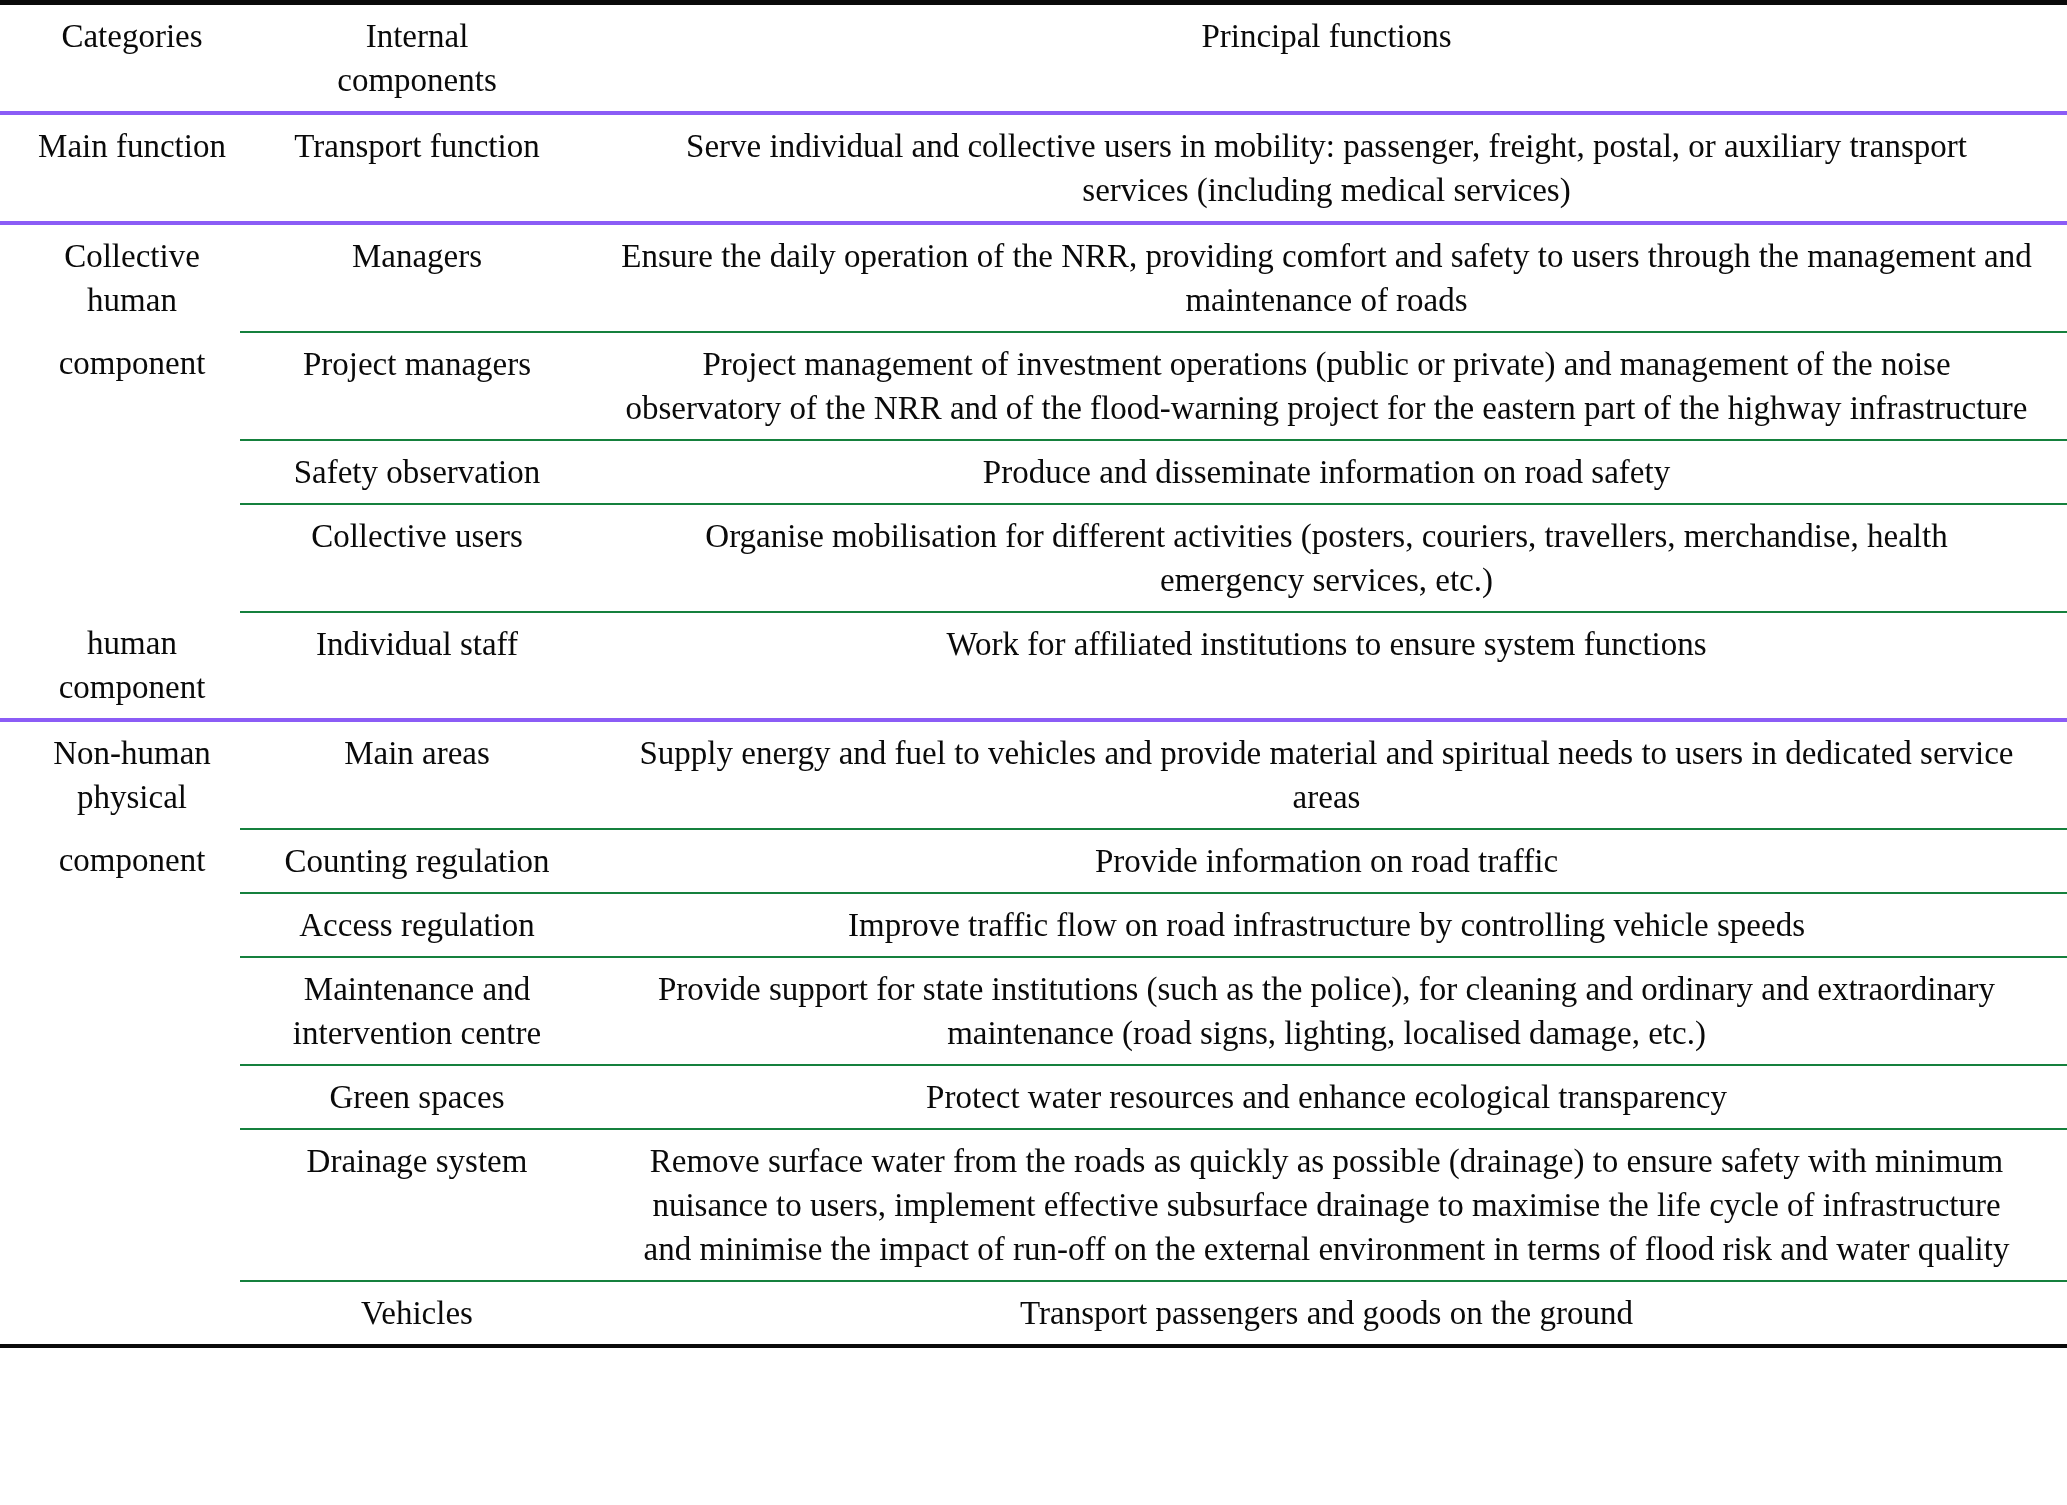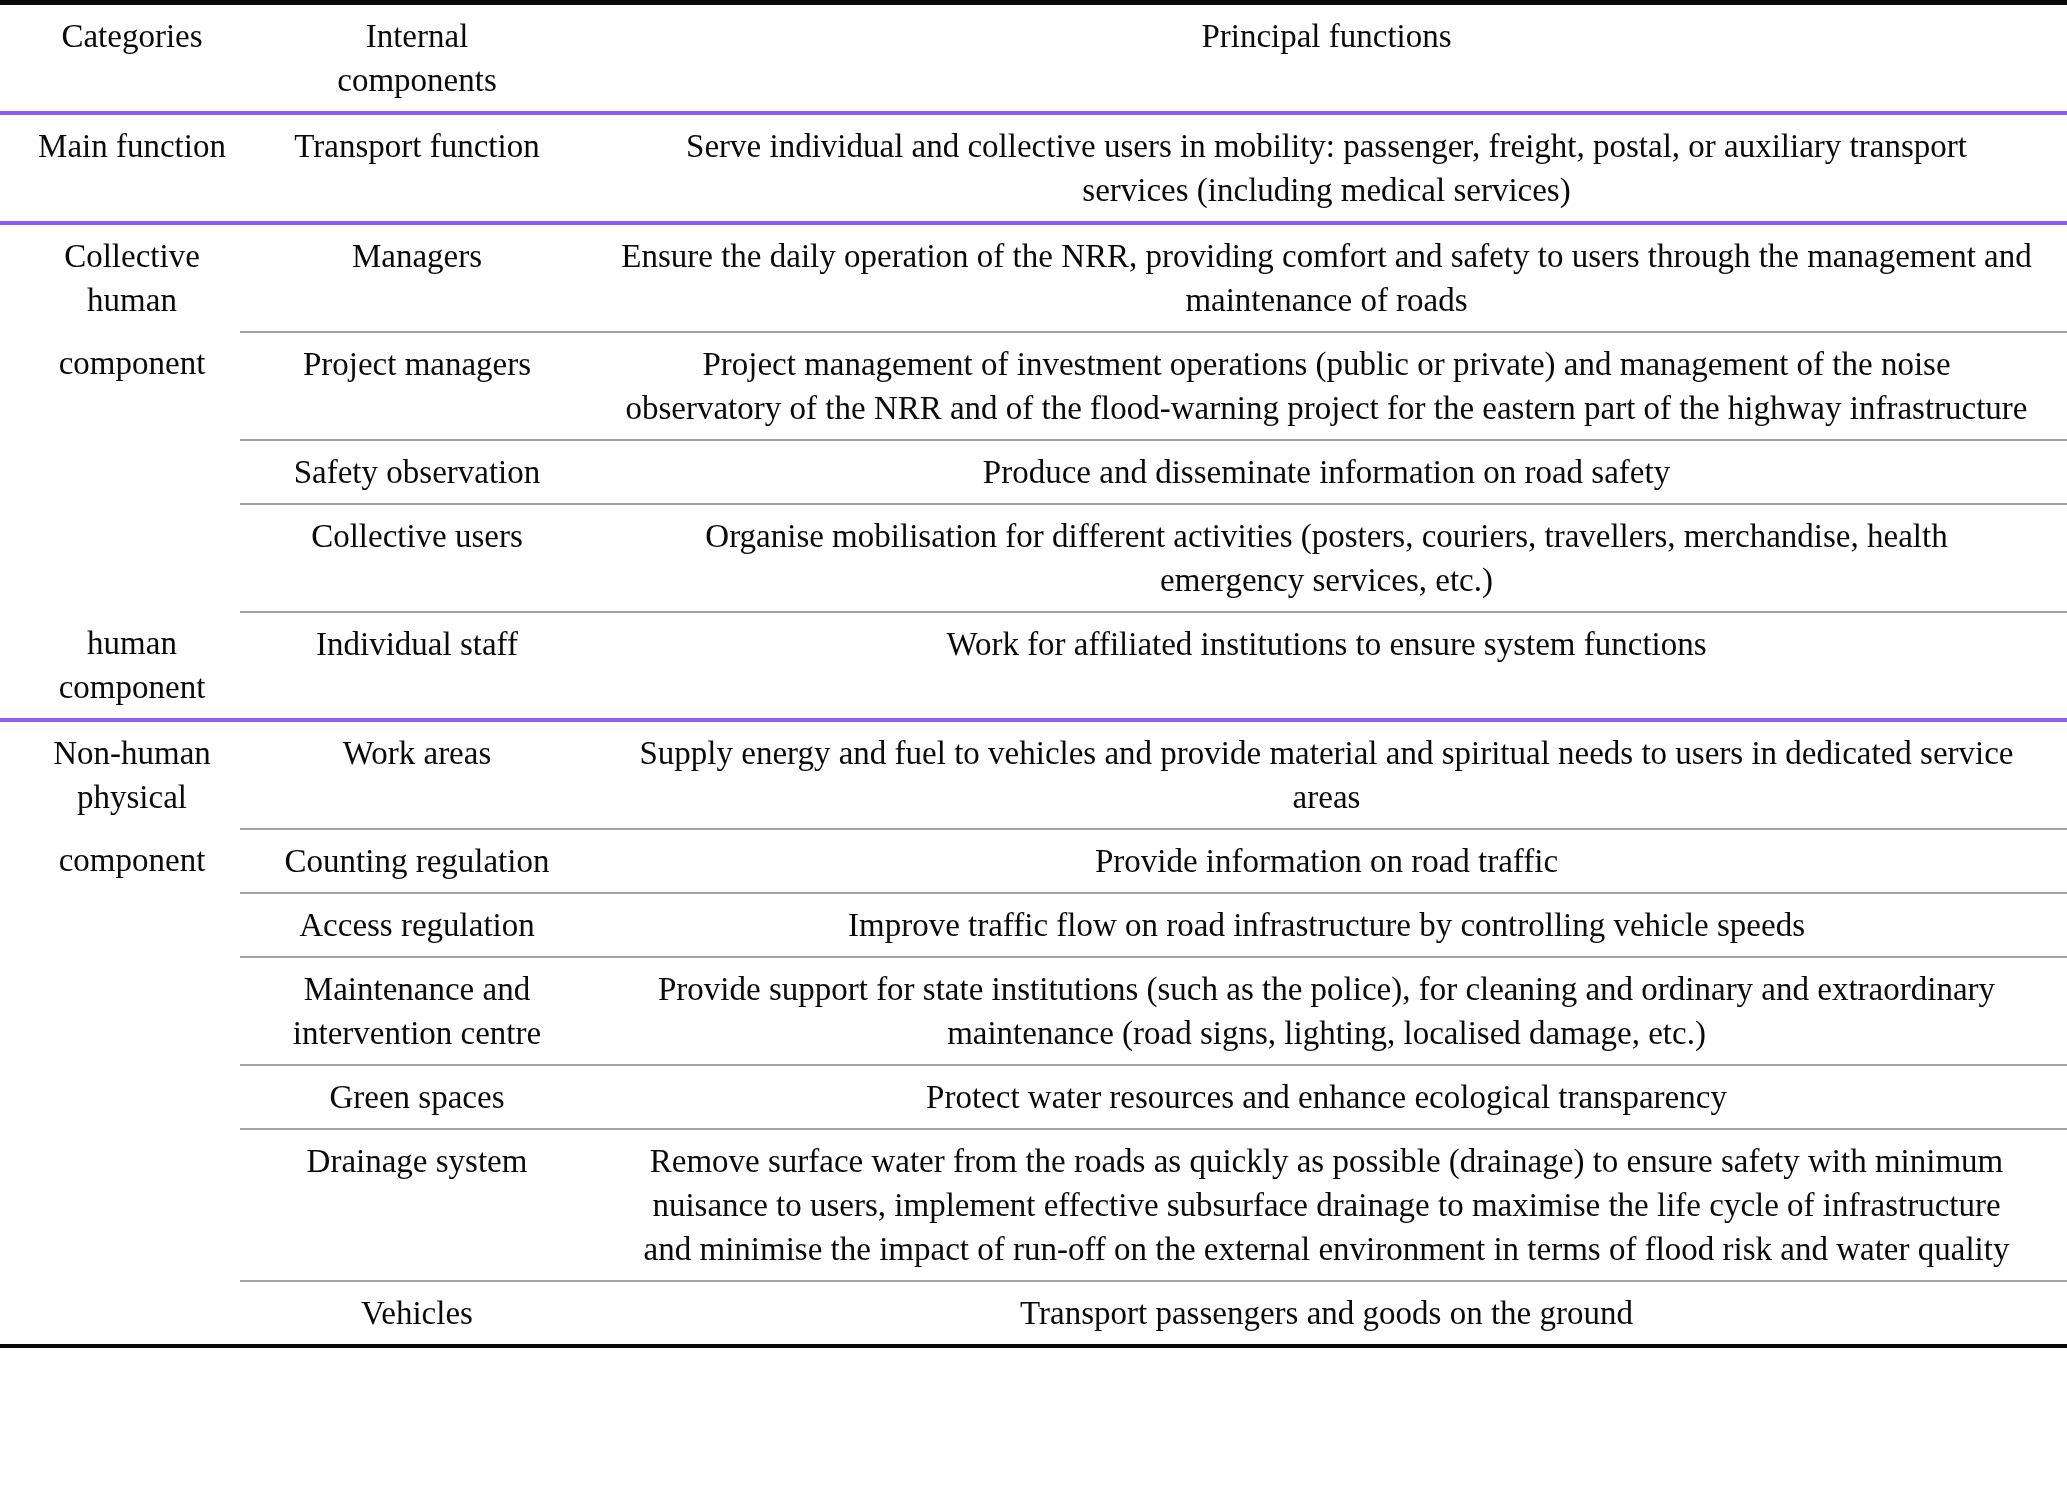--- a/index.html
+++ b/index.html
@@ -30,21 +30,21 @@
     white-space: pre-line;
     padding: 9px 0 9px 24px;
     text-align: center;
     font-weight: normal;
   }
   td.c3 {
     padding-left: 16px;
   }
   
   td.c2, td.c3 {
-    border-top: 2px solid #a3a3a3;
+    border-top: 2px solid #15803d;
   }
   
   tr.section-start td {
     border-top: 4px solid #8b5cf6;
   }
   tr.header-row td {
     border-top: none;
   }
 </style>
 </head>
@@ -99,21 +99,21 @@
     <tr>
       <td class="c1">human
 component</td>
       <td class="c2">Individual staff</td>
       <td class="c3">Work for affiliated institutions to ensure system functions</td>
     </tr>
 
     <tr class="section-start">
       <td class="c1">Non-human
 physical</td>
-      <td class="c2">Work areas</td>
+      <td class="c2">Main areas</td>
       <td class="c3">Supply energy and fuel to vehicles and provide material and spiritual needs to users in dedicated service
 areas</td>
     </tr>
     <tr>
       <td class="c1">component</td>
       <td class="c2">Counting regulation</td>
       <td class="c3">Provide information on road traffic</td>
     </tr>
     <tr>
       <td class="c1"></td>

